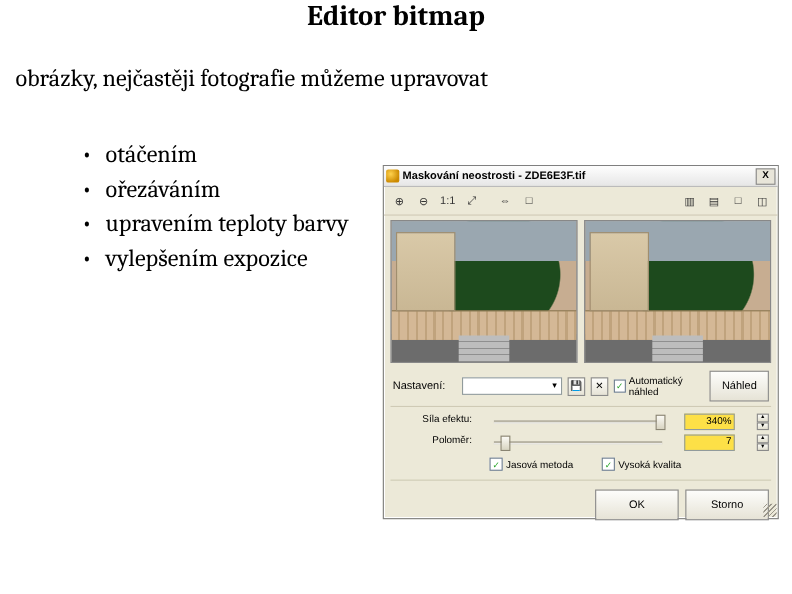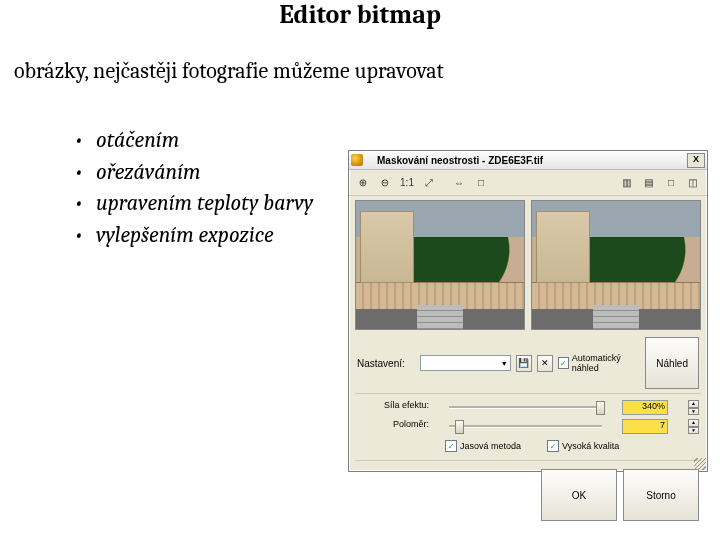--- a/index.html
+++ b/index.html
@@ -19,21 +19,20 @@
   }
   .subtitle {
     font-size: 22px;
     margin: 28px 0 0 14px;
   }
   .bullets {
     margin: 42px 0 0 34px;
     font-size: 22px;
     line-height: 1.35;
     max-width: 300px;
-    font-style: italic;
   }
   .bullets li { margin-bottom: 2px; list-style: none; position: relative; padding-left: 22px; }
   .bullets li::before { content: "•"; position: absolute; left: 0; }
 
   
   .dlg {
     position: absolute;
     left: 348px;
     top: 150px;
     width: 358px;
@@ -45,21 +44,21 @@
     font-size: 9px;
     color: #000;
   }
   .titlebar {
     background: linear-gradient(#fefefe, #e6e6e6);
     height: 18px;
     border-bottom: 1px solid #bbb;
     display: flex;
     align-items: center;
     padding: 0 2px;
-    gap: 14px;
+    gap: 3px;
     justify-content: flex-end;
   }
   .titlebar .ticon {
     width: 12px; height: 12px;
     background: radial-gradient(circle at 35% 35%, #ffd24d, #cc8a00 70%);
     border-radius: 2px;
   }
   .titlebar .ttext { font-weight: bold; font-size: 10px; flex: 1; }
   .titlebar .close {
     width: 16px; height: 13px;
@@ -143,21 +142,21 @@
   .select .arrow { margin-left:auto; font-size:7px; }
 
   .minibtn {
     width:16px; height:15px; border:1px solid #8a8a8a;
     background:linear-gradient(#fdfdfb,#e6e3d6);
     display:flex;align-items:center;justify-content:center;
     font-size:9px; cursor:pointer;
   }
   .chk { width:10px; height:10px; border:1px solid #6b7b8c; background:#fff; display:inline-flex;align-items:center;justify-content:center; font-size:8px; color:#21a121; }
   .btn {
-    height:18px; padding:16px 10px;
+    height:18px; padding:4px 10px;
     border:1px solid #8a8a8a; background:linear-gradient(#fdfdfb,#e6e3d6);
     font-size:10px; cursor:pointer;
     display:inline-flex; align-items:center;
   }
 
   .slider-row { display:flex; padding:2px 8px; gap:20px; }
   .slider-row label { width:72px; text-align:right; }
   .slider { flex:1; height:14px; position:relative; }
   .slider .track { position:absolute; left:0; right:0; top:6px; height:2px; background:#b7b3a3; border-bottom:1px solid #fff; }
   .slider .thumb { position:absolute; top:1px; width:7px; height:12px; background:linear-gradient(#fbfaf5,#d8d4c1); border:1px solid #898472; }

